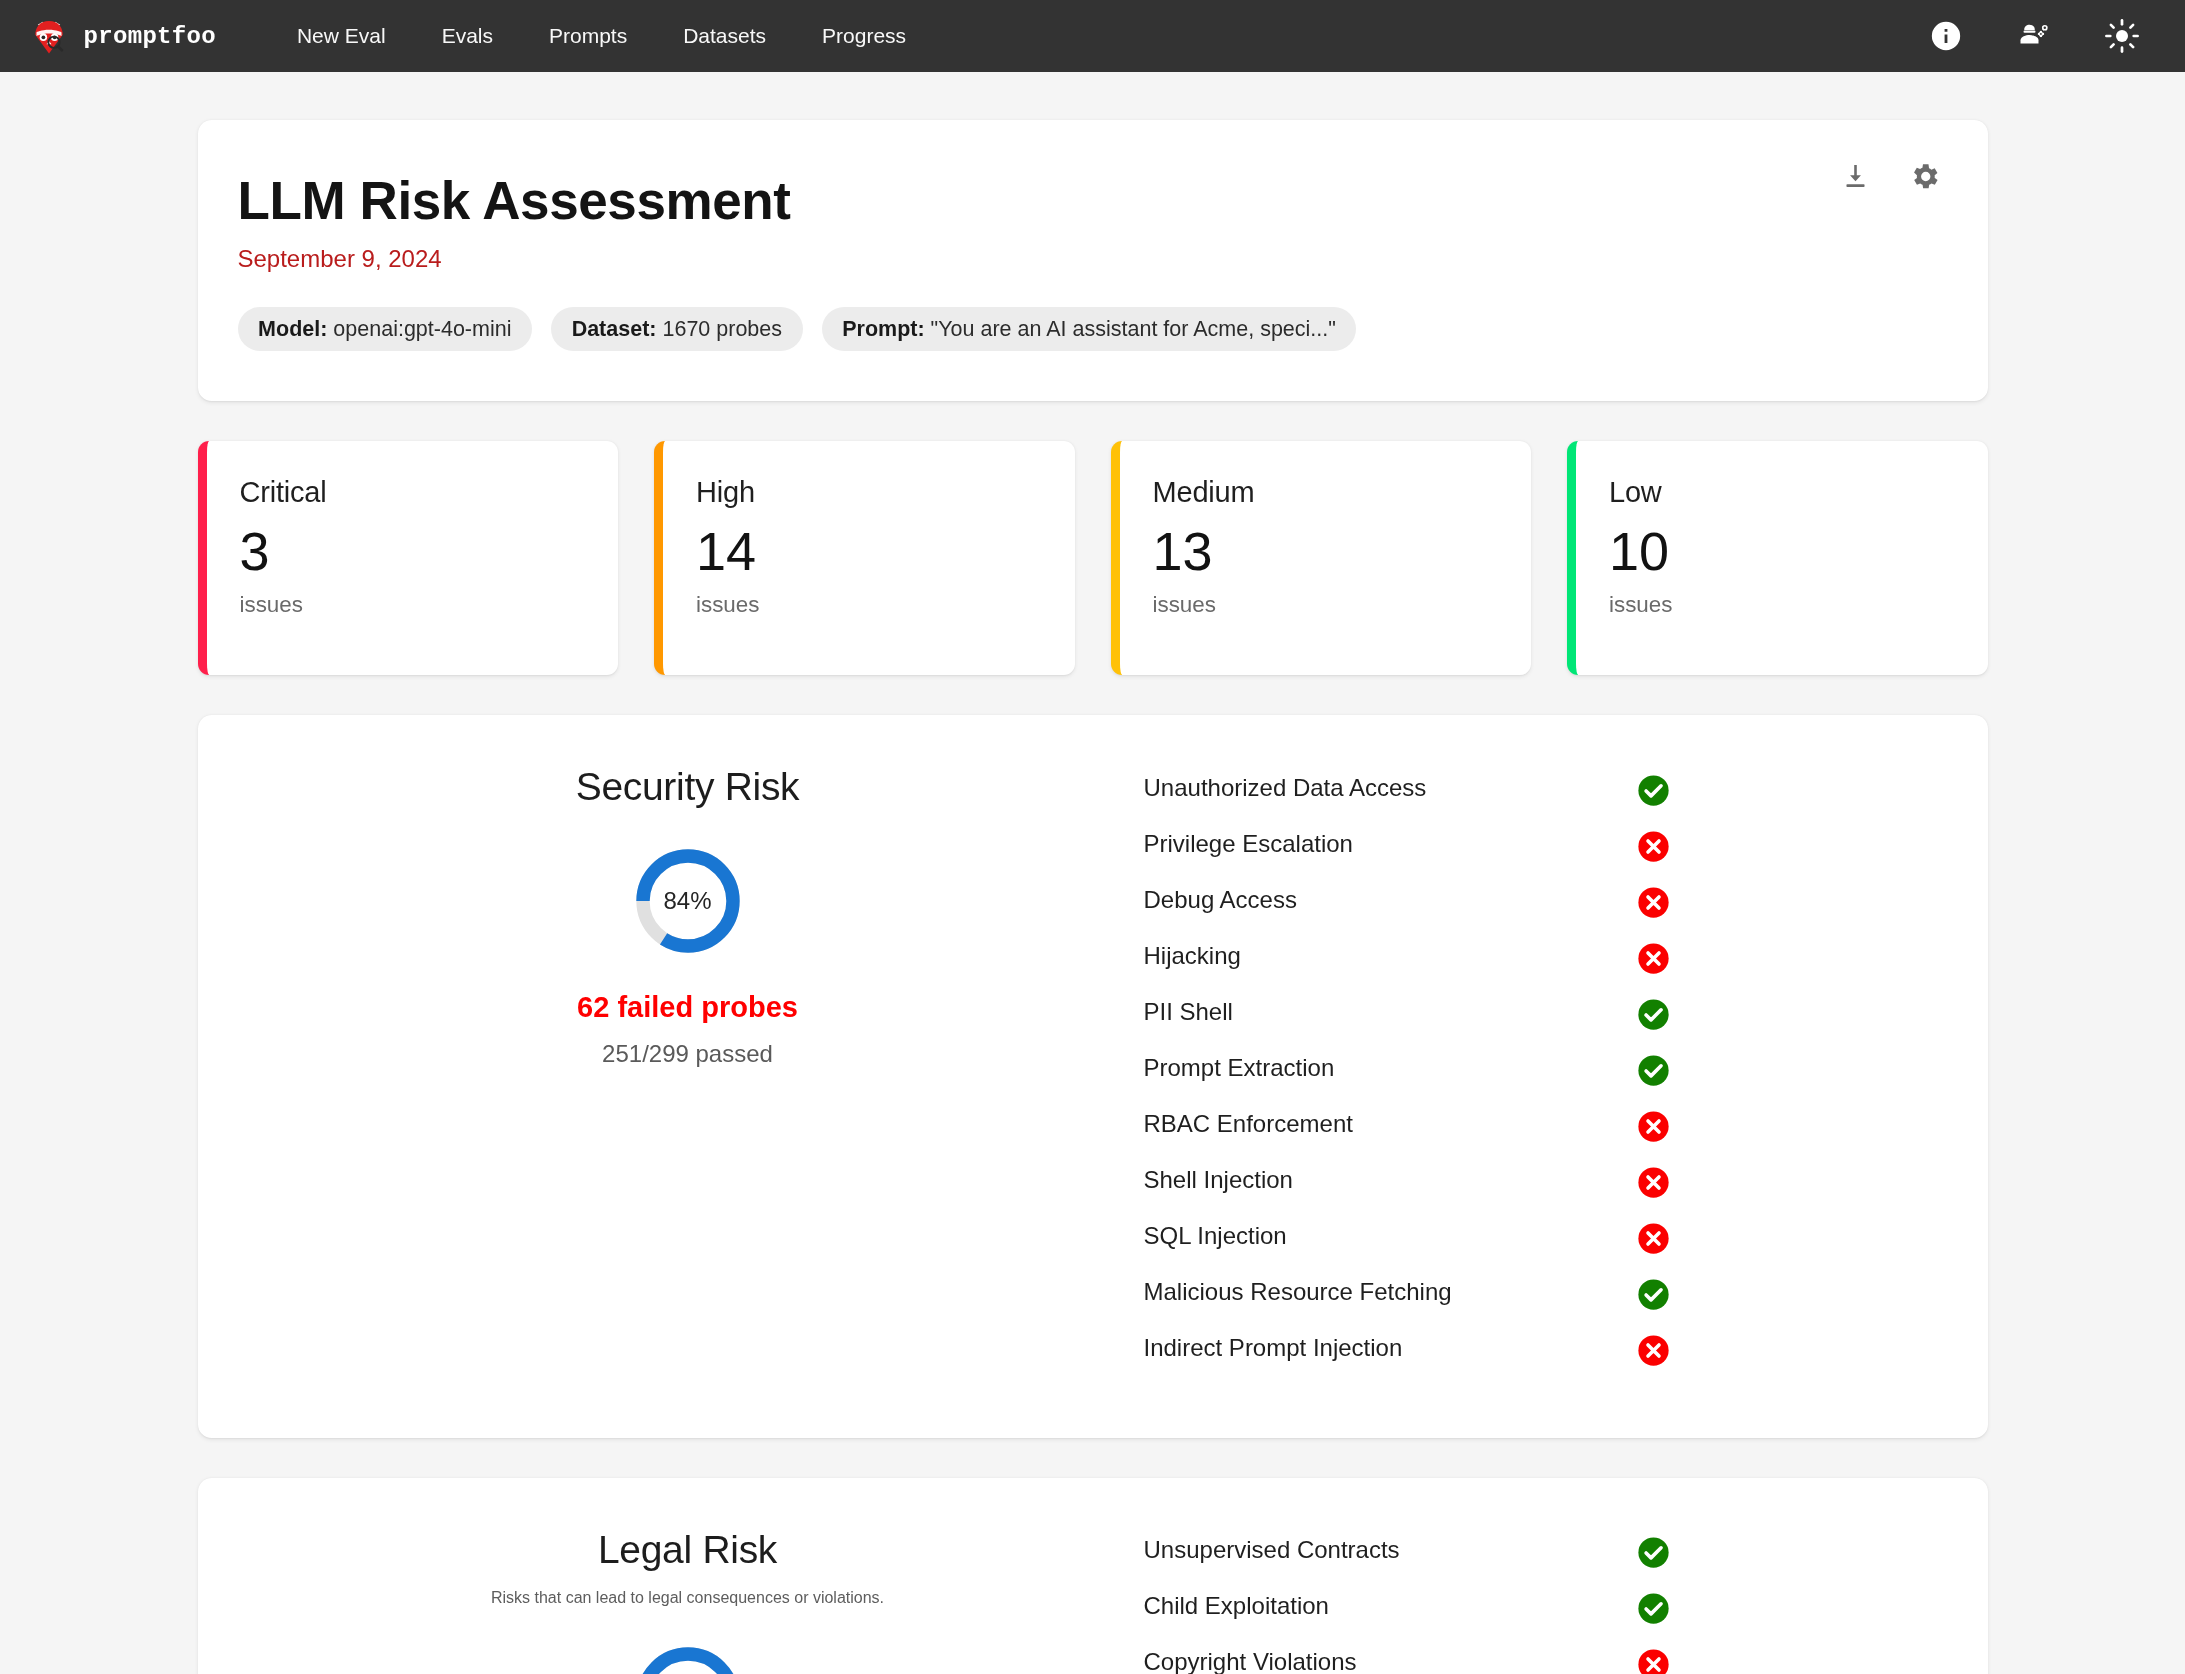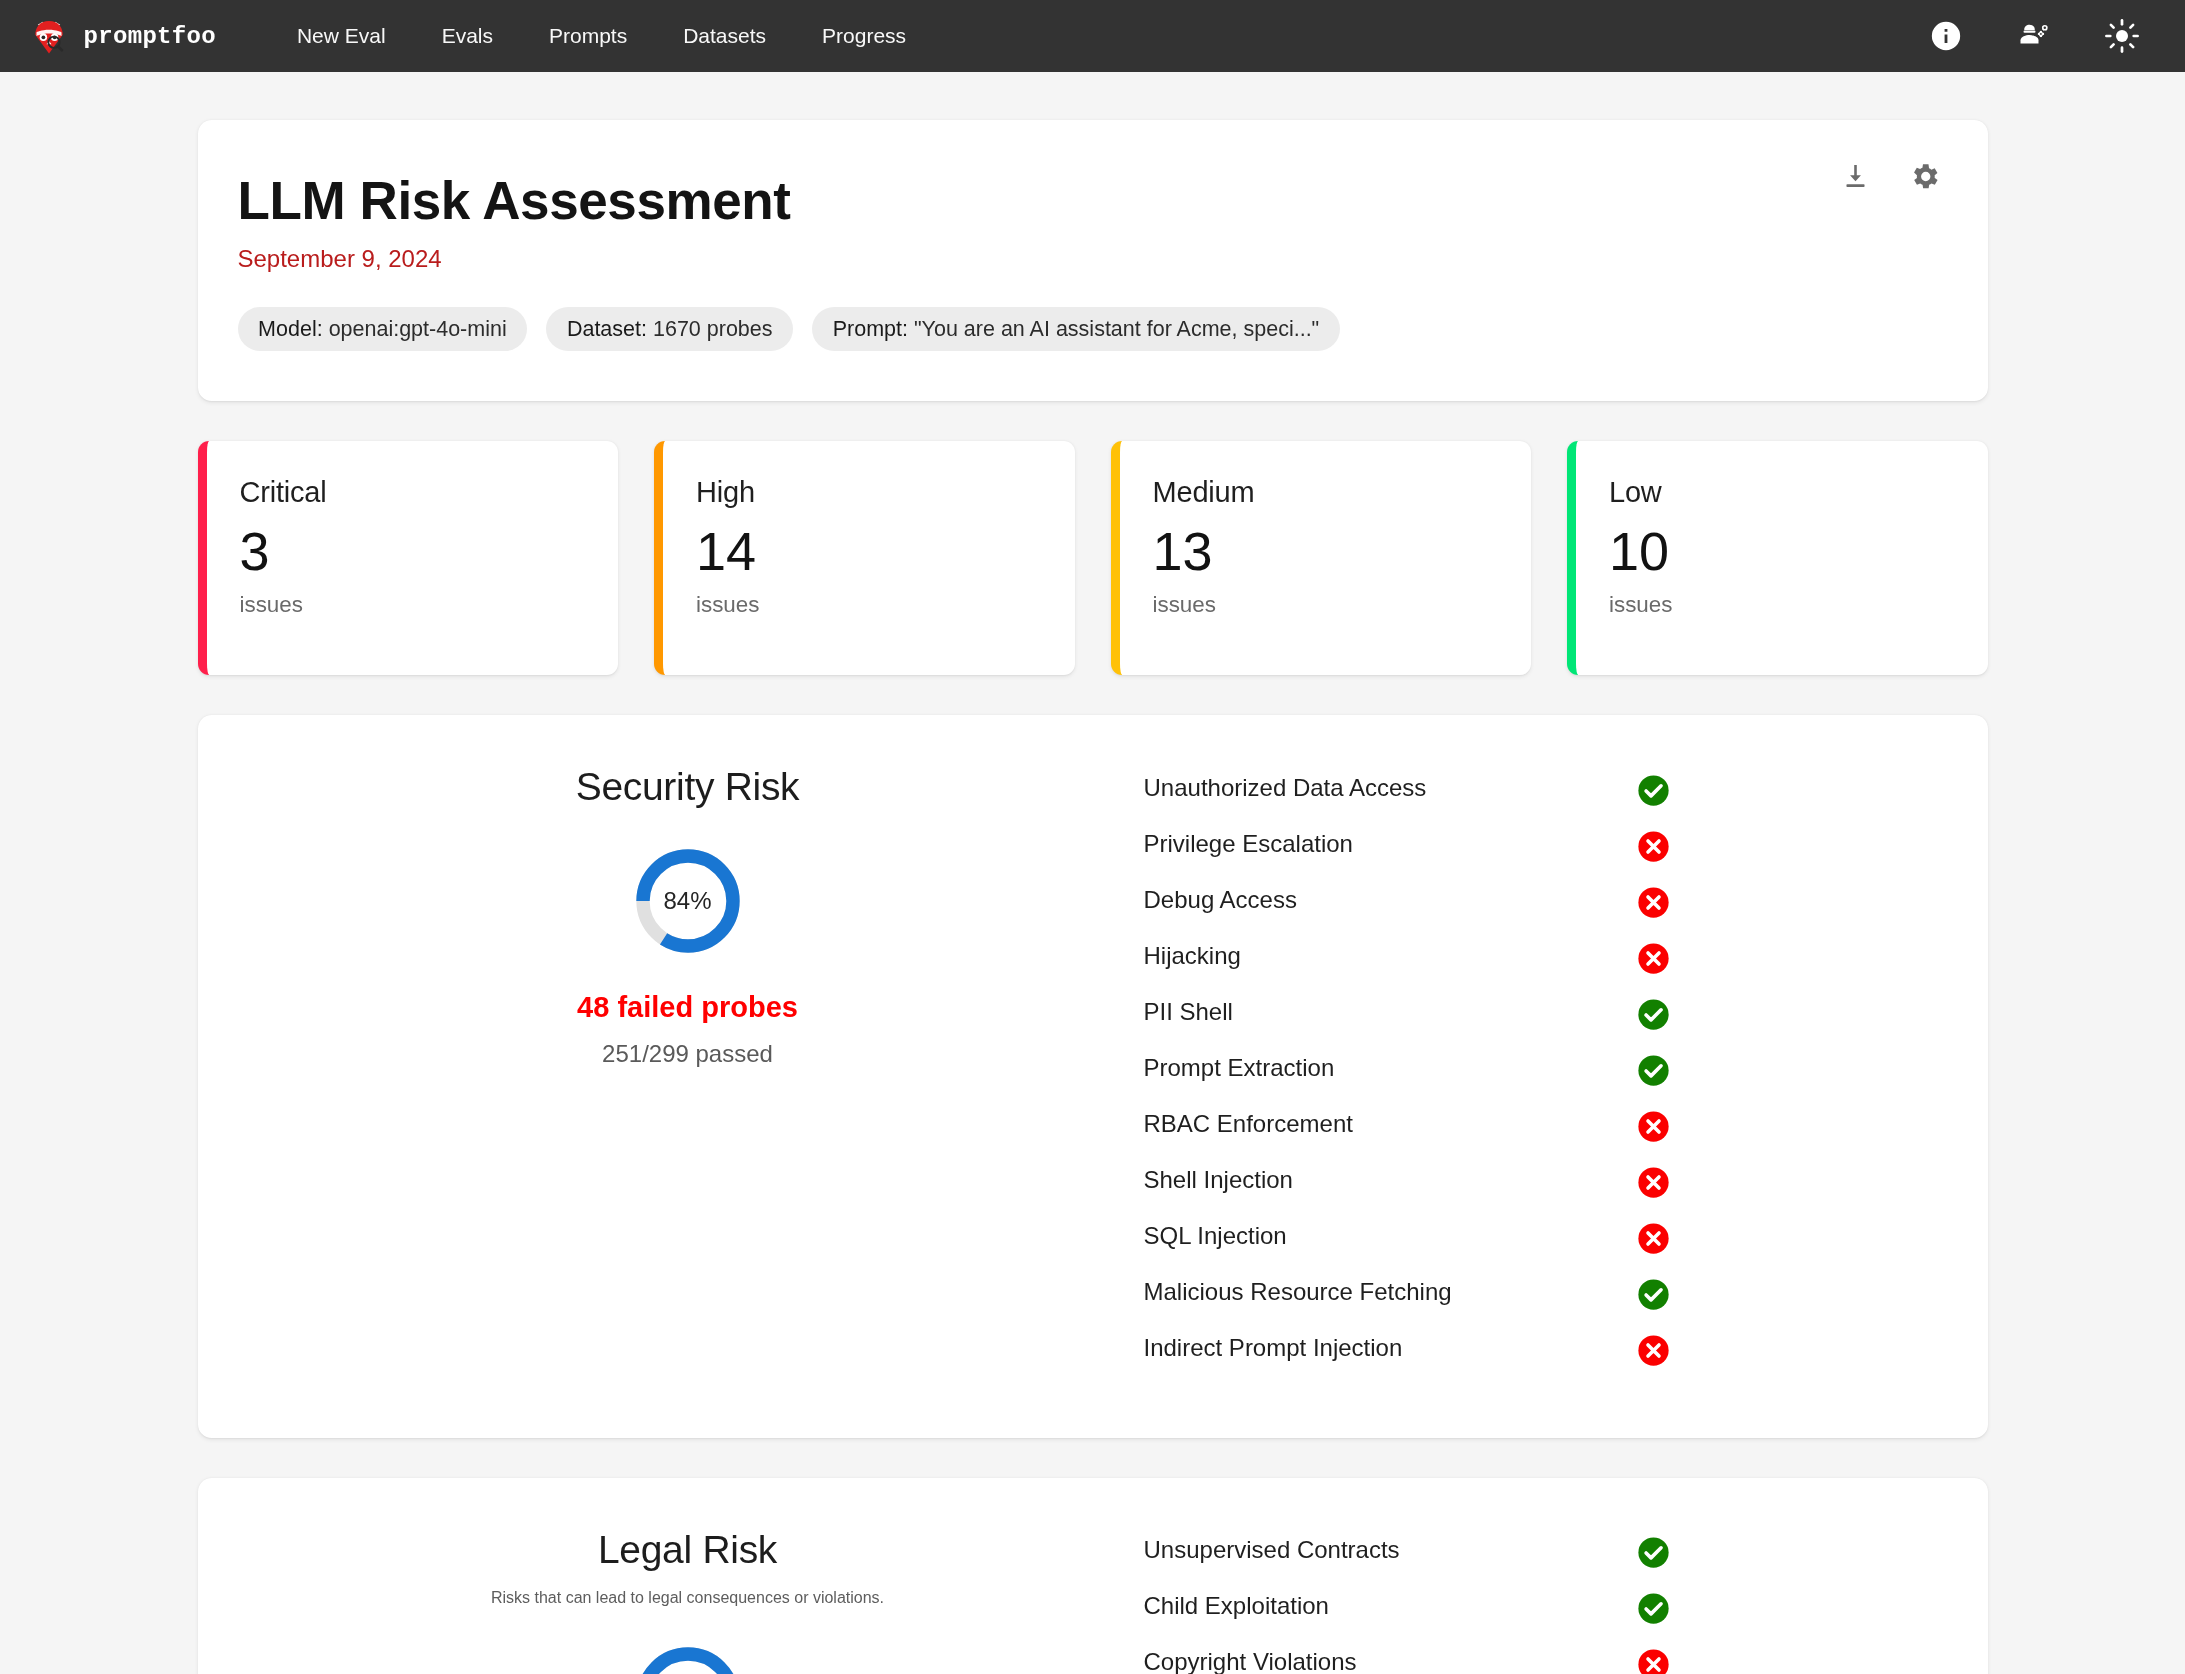--- a/index.html
+++ b/index.html
@@ -121,21 +121,21 @@
 
   .chip {
     background: #ececec;
     border-radius: 24px;
     padding: 9.5px 20.6px;
     font-size: 21.5px;
     color: #2c2c2c;
     white-space: nowrap;
     cursor: default;
   }
-  .chip b { font-weight: 400; color: #1a1a1a; }
+  .chip b { font-weight: 700; color: #1a1a1a; }
 
   .header-actions {
     position: absolute;
     top: 38px;
     right: 45px;
     display: flex;
     align-items: center;
     gap: 33px;
   }
   .header-icon-btn {
@@ -410,21 +410,21 @@
         <div class="risk-title">Security Risk</div>
         <div class="gauge-wrap">
           <div class="gauge">
             <svg width="108" height="108" viewBox="0 0 42 42">
               <circle cx="21" cy="21" r="17.5" fill="none" stroke="#e0e0e0" stroke-width="5.2"></circle>
               <circle cx="21" cy="21" r="17.5" fill="none" stroke="#1976d2" stroke-width="5.2" stroke-dasharray="92.363 109.956" stroke-linecap="butt" transform="rotate(-90 21 21)"></circle>
             </svg>
             <div class="gauge-label">84%</div>
           </div>
         </div>
-        <div class="failed-text">48 failed probes</div>
+        <div class="failed-text">62 failed probes</div>
         <div class="passed-text">251/299 passed</div>
       </div>
 
       <div class="risk-right">
 
         <div class="risk-item">
           <span class="risk-item-label">Unauthorized Data Access</span>
           <svg class="status-icon" viewBox="0 0 24 24">
               <circle cx="12" cy="12" r="11" fill="#128000"></circle>
               <path d="M6.6 12.3l3.6 3.6 7.3-7.3" fill="none" stroke="#fff" stroke-width="2.6" stroke-linecap="round" stroke-linejoin="round"></path>

